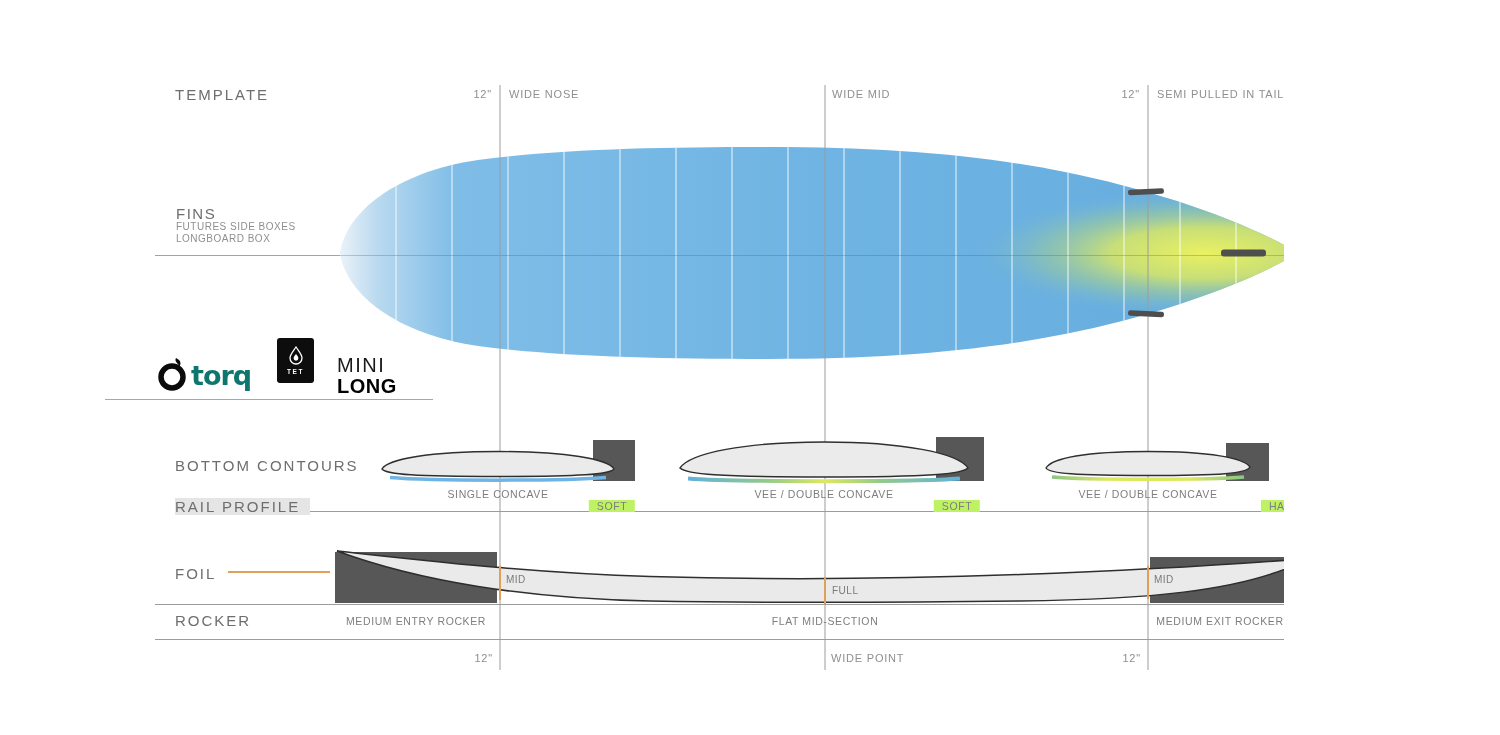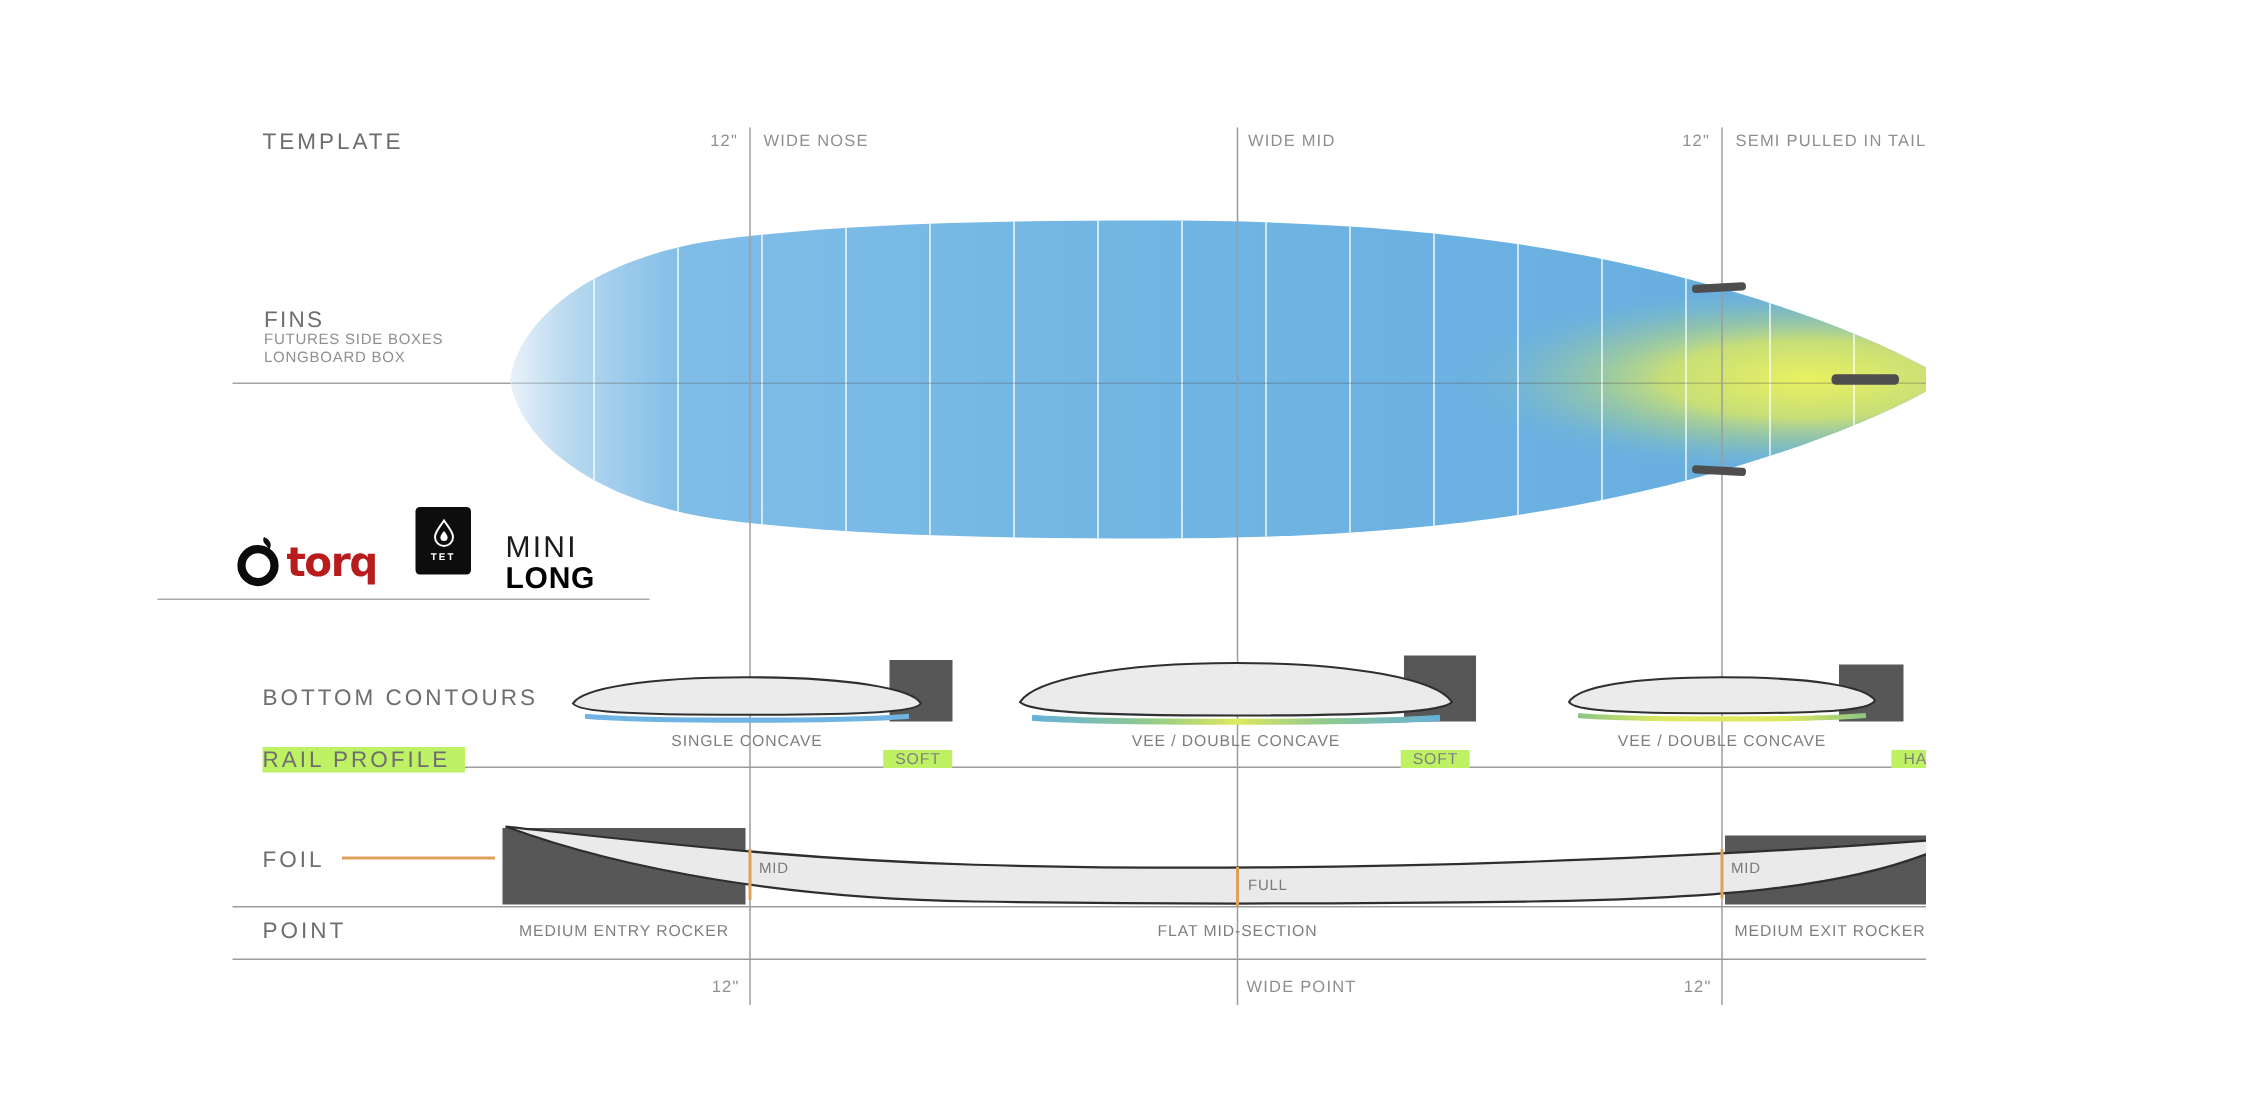--- a/index.html
+++ b/index.html
@@ -9,21 +9,21 @@
   .txt{position:absolute;white-space:nowrap;}
   .heading{font-size:15px;color:#6E6E6E;letter-spacing:2px;}
   .lbl{font-size:11px;color:#8F8F8F;letter-spacing:.8px;}
   .sm{font-size:10.5px;color:#7E7E7E;letter-spacing:.6px;}
   .tiny{font-size:10px;color:#8F8F8F;letter-spacing:.5px;}
   .center{transform:translateX(-50%);}
   .rightA{transform:translateX(-100%);}
   .onln{background:#bef264;padding:0 8px;}
   
   .torq{position:absolute;left:157px;top:357px;display:flex;align-items:center;}
-  .torq .word{font-size:27px;font-weight:700;color:#b91c1c;letter-spacing:-1px;margin-left:2px;
+  .torq .word{font-size:27px;font-weight:700;color:#0f766e;letter-spacing:-1px;margin-left:2px;
               font-family:"DejaVu Sans","Liberation Sans",sans-serif;}
   .tetbox{position:absolute;left:277px;top:338px;width:37px;height:45px;background:#0D0D0D;
           border-radius:3px;display:flex;flex-direction:column;align-items:center;justify-content:center;gap:2px;}
   .tetbox span{color:#fff;font-size:6.5px;letter-spacing:1.5px;font-weight:700;}
   .model{position:absolute;left:337px;top:355px;line-height:1;}
   .model .m1{display:block;font-size:20px;font-weight:400;letter-spacing:1.5px;color:#1A1A1A;}
   .model .m2{display:block;font-size:20px;font-weight:800;letter-spacing:.5px;color:#000;margin-top:1px;}
 </style>
 </head>
 <body>
@@ -153,31 +153,31 @@
   <div class="model">
     <span class="m1">MINI</span>
     <span class="m2">LONG</span>
   </div>
 
   <div class="txt heading" style="left:175px;top:457px;text-align:center;">BOTTOM CONTOURS</div>
   <div class="txt sm center" style="left:498px;top:488px;">SINGLE CONCAVE</div>
   <div class="txt sm center" style="left:824px;top:488px;">VEE / DOUBLE CONCAVE</div>
   <div class="txt sm center" style="left:1148px;top:488px;">VEE / DOUBLE CONCAVE</div>
 
-  <div class="txt heading" style="left:175px;top:498px;background:#bef264;padding-right:10px;">RAIL PROFILE</div>
+  <div class="txt heading" style="left:175px;top:498px;background:#e5e5e5;padding-right:10px;">RAIL PROFILE</div>
   <div class="txt sm center onln" style="left:612px;top:500px;">SOFT</div>
   <div class="txt sm center onln" style="left:957px;top:500px;">SOFT</div>
   <div class="txt sm center onln" style="left:1255px;top:500px;margin-left:30px;">HARD</div>
 
   <div class="txt heading" style="left:175px;top:565px;">FOIL</div>
   <div class="txt tiny" style="left:506px;top:574px;color:#7A7A7A;">MID</div>
   <div class="txt tiny" style="left:832px;top:585px;color:#7A7A7A;">FULL</div>
   <div class="txt tiny" style="left:1154px;top:574px;color:#7A7A7A;">MID</div>
 
-  <div class="txt heading" style="left:175px;top:612px;">POINT</div>
+  <div class="txt heading" style="left:175px;top:612px;">ROCKER</div>
   <div class="txt sm center" style="left:416px;top:615px;">MEDIUM ENTRY ROCKER</div>
   <div class="txt sm center" style="left:825px;top:615px;">FLAT MID-SECTION</div>
   <div class="txt sm center" style="left:1220px;top:615px;">MEDIUM EXIT ROCKER</div>
 
   <div class="txt lbl rightA" style="left:493px;top:652px;">12"</div>
   <div class="txt lbl" style="left:831px;top:652px;">WIDE POINT</div>
   <div class="txt lbl rightA" style="left:1141px;top:652px;">12"</div>
 
 </div>
 

